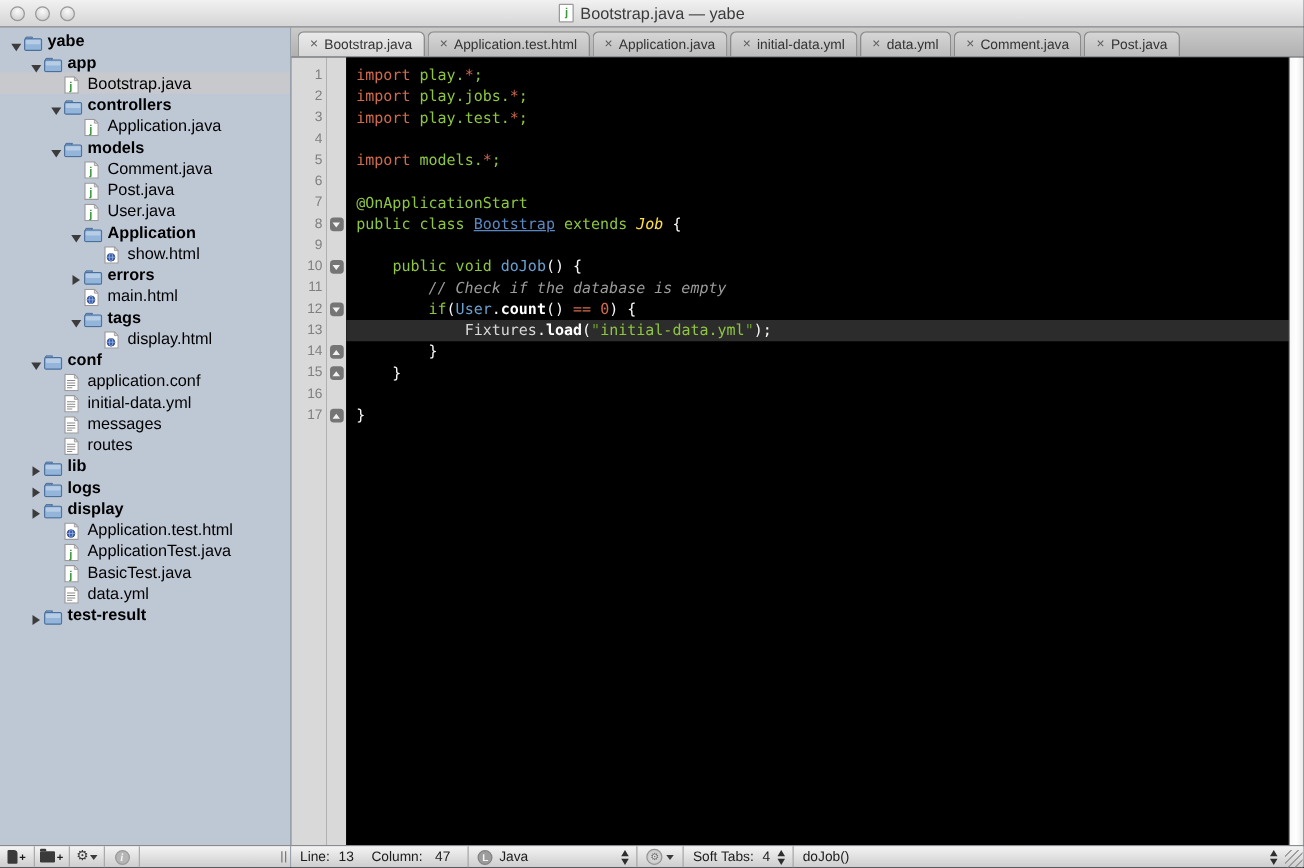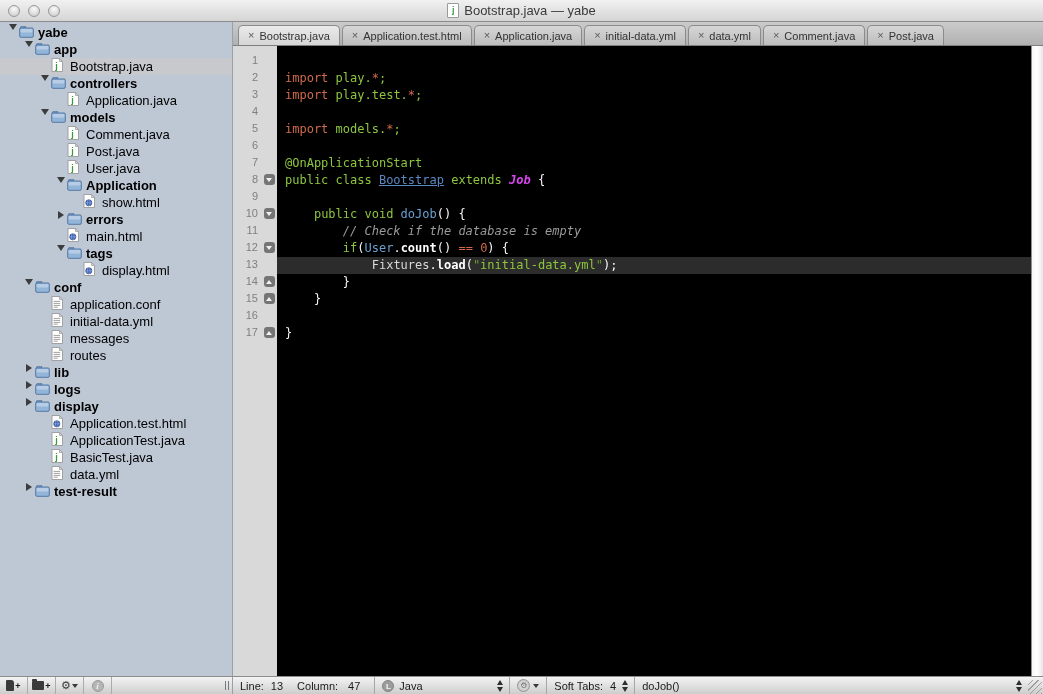--- a/index.html
+++ b/index.html
@@ -15,21 +15,21 @@
         background:radial-gradient(circle at 50% 30%, #fafafa, #c7c7c7); }
   .title { display:flex; align-items:center; gap:5px; font-size:13px; color:#3a3a3a; }
   .doc-ic { width:12px; height:15px; background:#fff; border:1px solid #9a9a9a; border-radius:1px;
             font:bold 9px "Liberation Sans",sans-serif; color:#3a9a3a; text-align:center; line-height:13px; }
 
   
   .main { flex:1; display:flex; min-height:0; }
 
   
   .sidebar { width:233px; flex:none; background:#bec7d4; border-right:1px solid #98a0ab; overflow:hidden; padding-top:2px; }
-  .trow { height:17px; display:flex; align-items:flex-start; font-size:13px; color:#000; white-space:nowrap; }
+  .trow { height:17px; display:flex; align-items:flex-end; font-size:13px; color:#000; white-space:nowrap; }
   .trow.sel { background:#c7c9cd; }
   .ind { flex:none; display:inline-block; height:1px; }
   .disc { flex:none; width:13px; display:flex; justify-content:center; align-items:center; }
   .disc.down::before { content:""; border-left:4px solid transparent; border-right:4px solid transparent; border-top:6px solid #3c3c3c; }
   .disc.right::before { content:""; border-top:4px solid transparent; border-bottom:4px solid transparent; border-left:6px solid #3c3c3c; }
   .arrowspacer { flex:none; width:13px; }
   .ticon { flex:none; width:15px; height:14px; margin-right:4px; display:flex; align-items:center; }
   .tlabel { line-height:17px; }
   .tlabel.b { font-weight:bold; }
 
@@ -45,33 +45,33 @@
 
   .editor { flex:1; display:flex; min-height:0; background:#000; }
   .gutter { width:28px; flex:none; background:#d9d9d9; padding-top:6px; text-align:right;
             font-size:11px; color:#7f7f7f; }
   .grow { height:17px; line-height:17px; padding-right:3px; }
   .foldcol { width:16px; flex:none; background:#d9d9d9; padding-top:6px; }
   .frow { height:17px; display:flex; align-items:center; justify-content:center; }
   .fbadge { width:11px; height:11px; border-radius:3px; background:#757575; display:flex; align-items:center; justify-content:center; }
   .fbadge.down::before { content:""; border-left:3px solid transparent; border-right:3px solid transparent; border-top:4px solid #f2f2f2; }
   .fbadge.up::before { content:""; border-left:3px solid transparent; border-right:3px solid transparent; border-bottom:4px solid #f2f2f2; }
-  .code { flex:1; min-width:0; background:#000; padding-top:24px; font:12px "DejaVu Sans Mono", monospace; color:#f8f8f8; }
+  .code { flex:1; min-width:0; background:#000; padding-top:6px; font:12px "DejaVu Sans Mono", monospace; color:#f8f8f8; }
   .codeline { height:17px; line-height:17px; white-space:pre; padding-left:8px; }
   .codeline.current { background:#2c2c2c; }
   .vsb { width:12px; flex:none; border-left:1px solid #8f8f8f;
          background:linear-gradient(to right,#f7f7f7,#ffffff 45%,#e7e7e7); }
 
   
   .imp,.op,.num { color:#cf6a4c; }
   .kw,.str { color:#8ec63f; }
   .strq { color:#6a9a2e; }
   .typ { color:#6aa0d0;margin-top:25px; }
   .typu { color:#5b87c0; text-decoration:underline; }
-  .ext { color:#d946ef; font-style:italic;font-weight:bold; }
+  .ext { color:#fde047; font-style:italic; }
   .com { color:#9b9b9b; font-style:italic; }
   .fn { color:#ffffff; font-weight:bold; }
   .obj { color:#d8d8d8; }
   .pl { color:#f8f8f8; }
 
   
   .bottombar { height:18px; flex:none; display:flex; border-top:1px solid #8c8c8c; font-size:11px; color:#1b1b1b; }
   .drawer-toolbar { width:233px; flex:none; background:linear-gradient(#f4f4f4,#cdcdcd);
                     border-right:1px solid #98a0ab; display:flex; align-items:stretch; }
   .dbtn { width:28px; border-right:1px solid #ababab; display:flex; align-items:center; justify-content:center; gap:1px; }
@@ -571,20 +571,21 @@
             <div class="frow">
               <span class="fbadge up"></span>
             </div>
             <div class="frow"></div>
             <div class="frow">
               <span class="fbadge up"></span>
             </div>
           </div>
         <div class="code">
             <div class="codeline"><span class="imp">import</span><span class="pl"> </span><span class="kw">play.</span><span class="op">*</span><span class="kw">;</span></div>
+            <div class="codeline"><span class="imp">import</span><span class="pl"> </span><span class="kw">play.jobs.</span><span class="op">*</span><span class="kw">;</span></div>
             <div class="codeline"><span class="imp">import</span><span class="pl"> </span><span class="kw">play.test.</span><span class="op">*</span><span class="kw">;</span></div>
             <div class="codeline"></div>
             <div class="codeline"><span class="imp">import</span><span class="pl"> </span><span class="kw">models.</span><span class="op">*</span><span class="kw">;</span></div>
             <div class="codeline"></div>
             <div class="codeline"><span class="kw">@OnApplicationStart</span></div>
             <div class="codeline"><span class="kw">public class </span><span class="typu">Bootstrap</span><span class="pl"> </span><span class="kw">extends</span><span class="pl"> </span><span class="ext">Job</span><span class="pl"> {</span></div>
             <div class="codeline"></div>
             <div class="codeline"><span class="pl">    </span><span class="kw">public void </span><span class="typ">doJob</span><span class="pl">() {</span></div>
             <div class="codeline"><span class="pl">        </span><span class="com">// Check if the database is empty</span></div>
             <div class="codeline"><span class="pl">        </span><span class="kw">if</span><span class="pl">(</span><span class="typ">User</span><span class="pl">.</span><span class="fn">count</span><span class="pl">() </span><span class="op">==</span><span class="pl"> </span><span class="num">0</span><span class="pl">) {</span></div>

